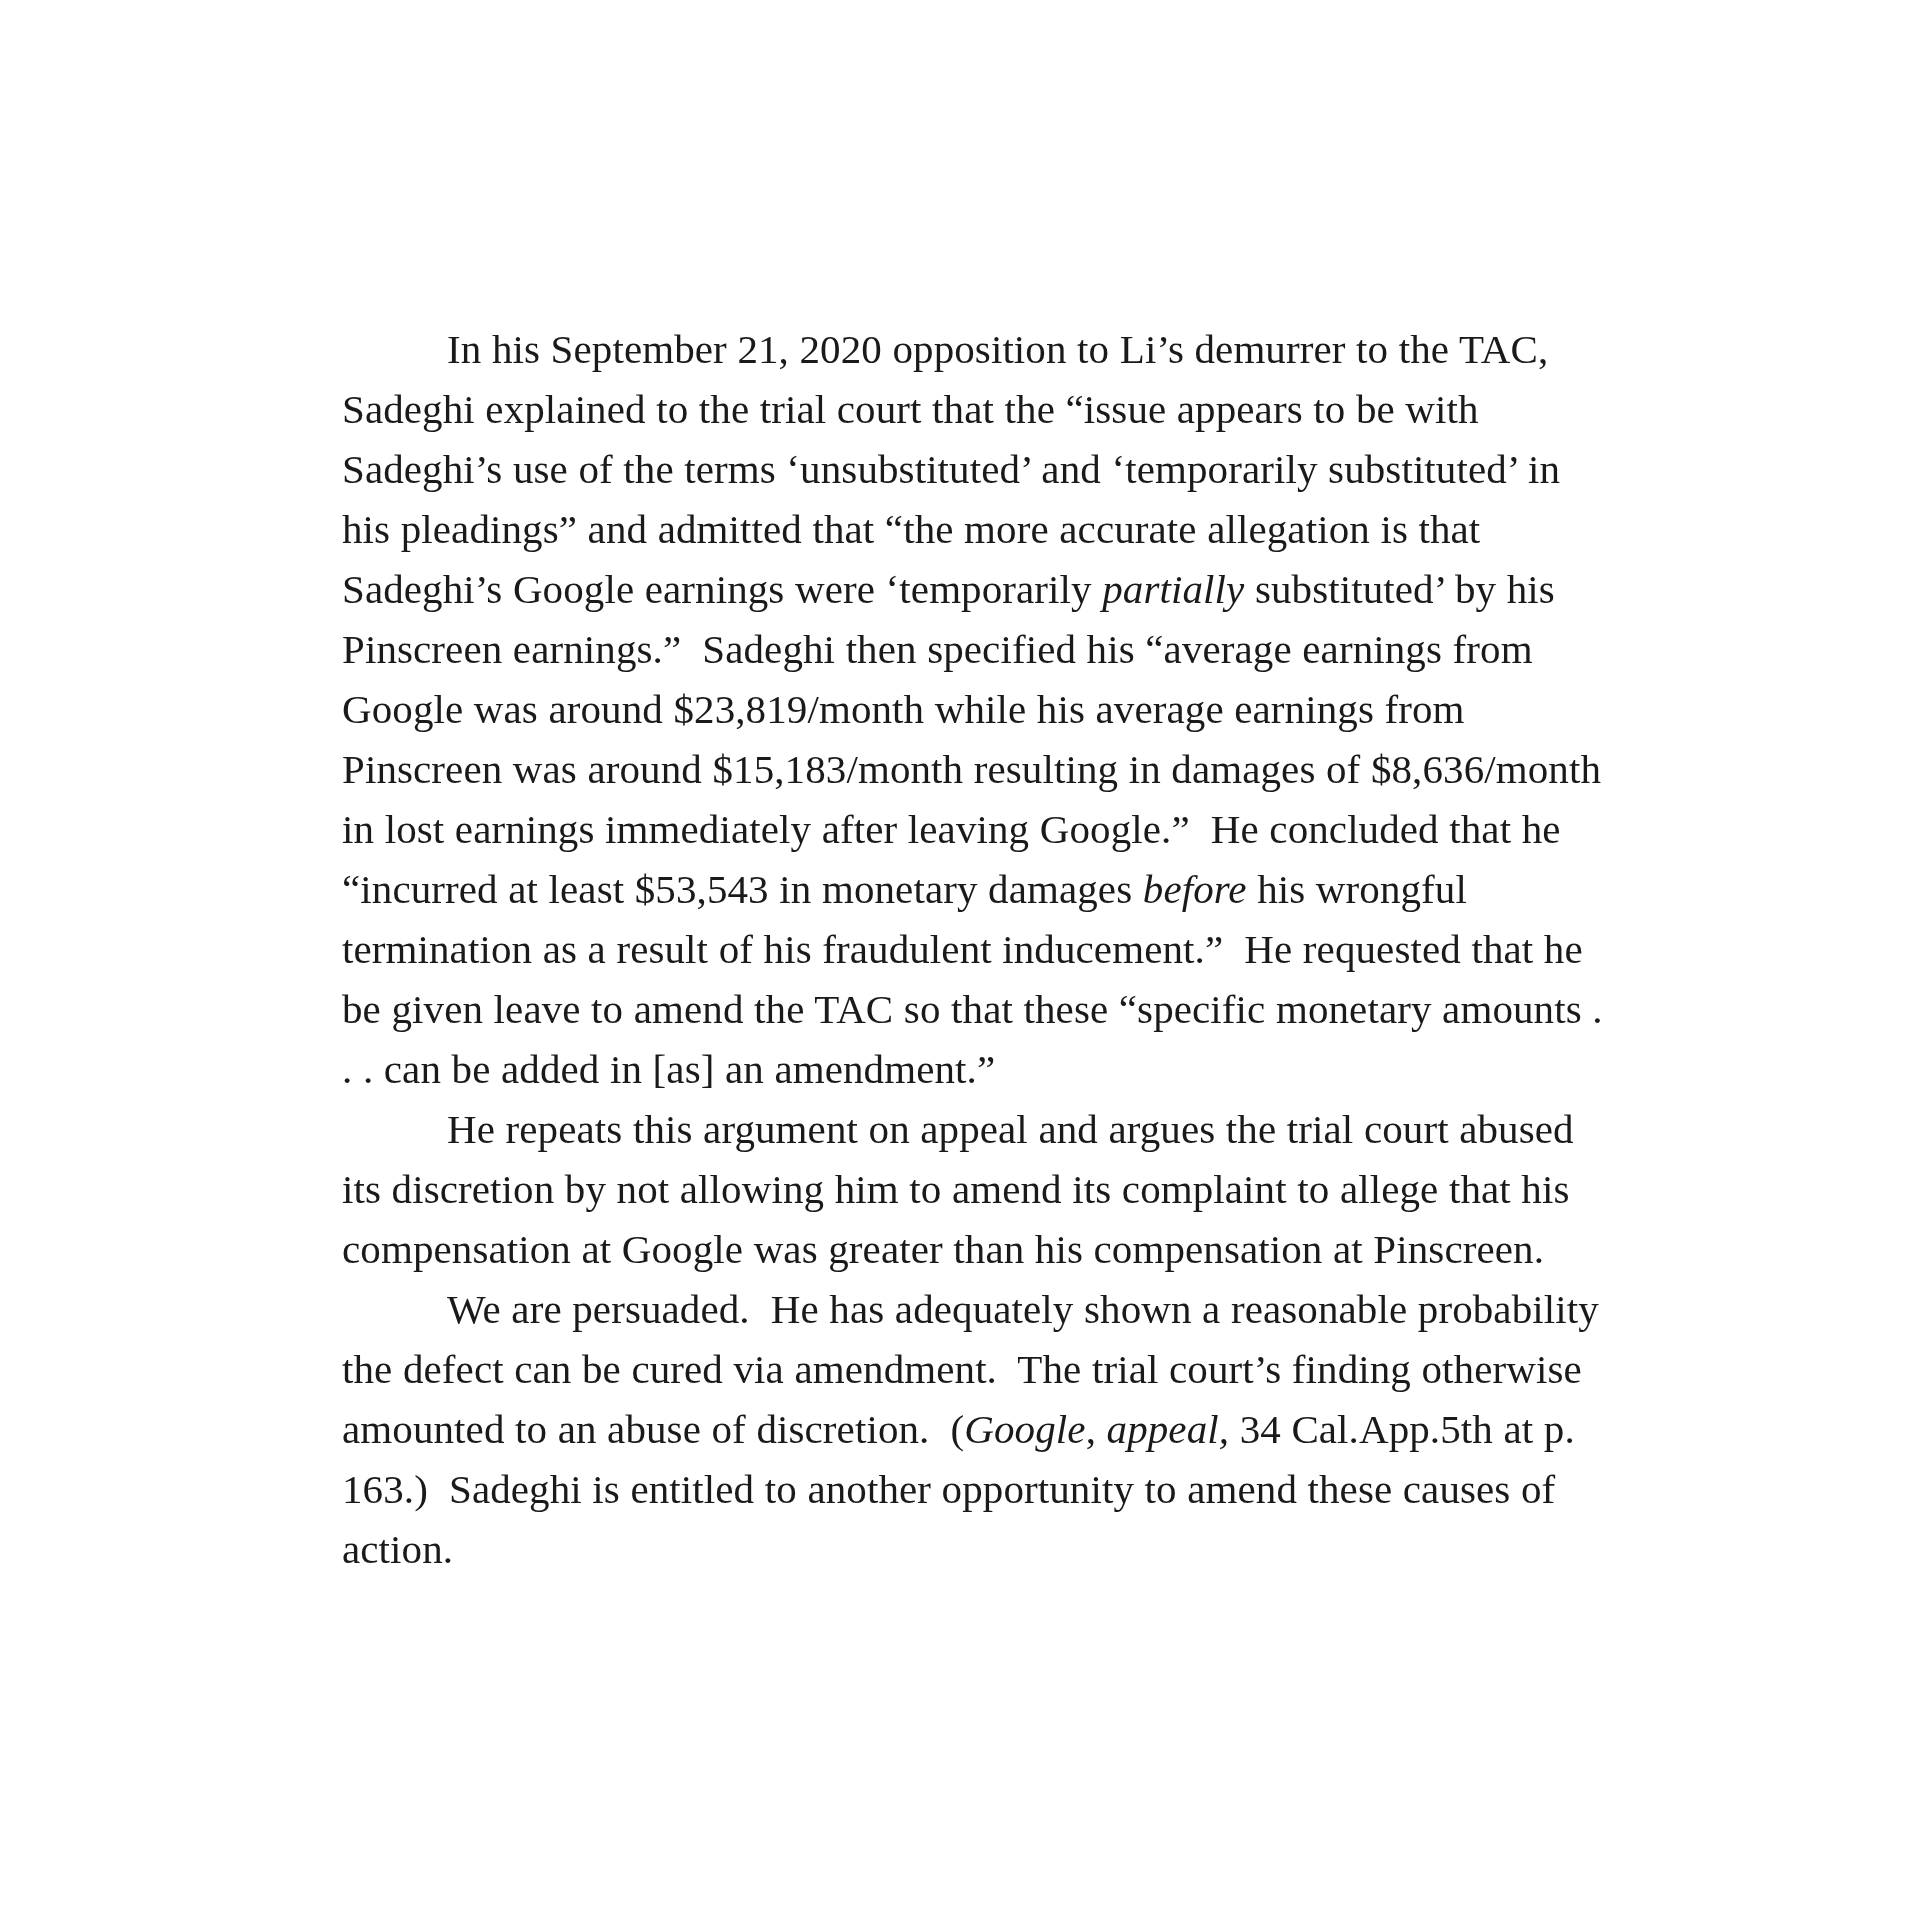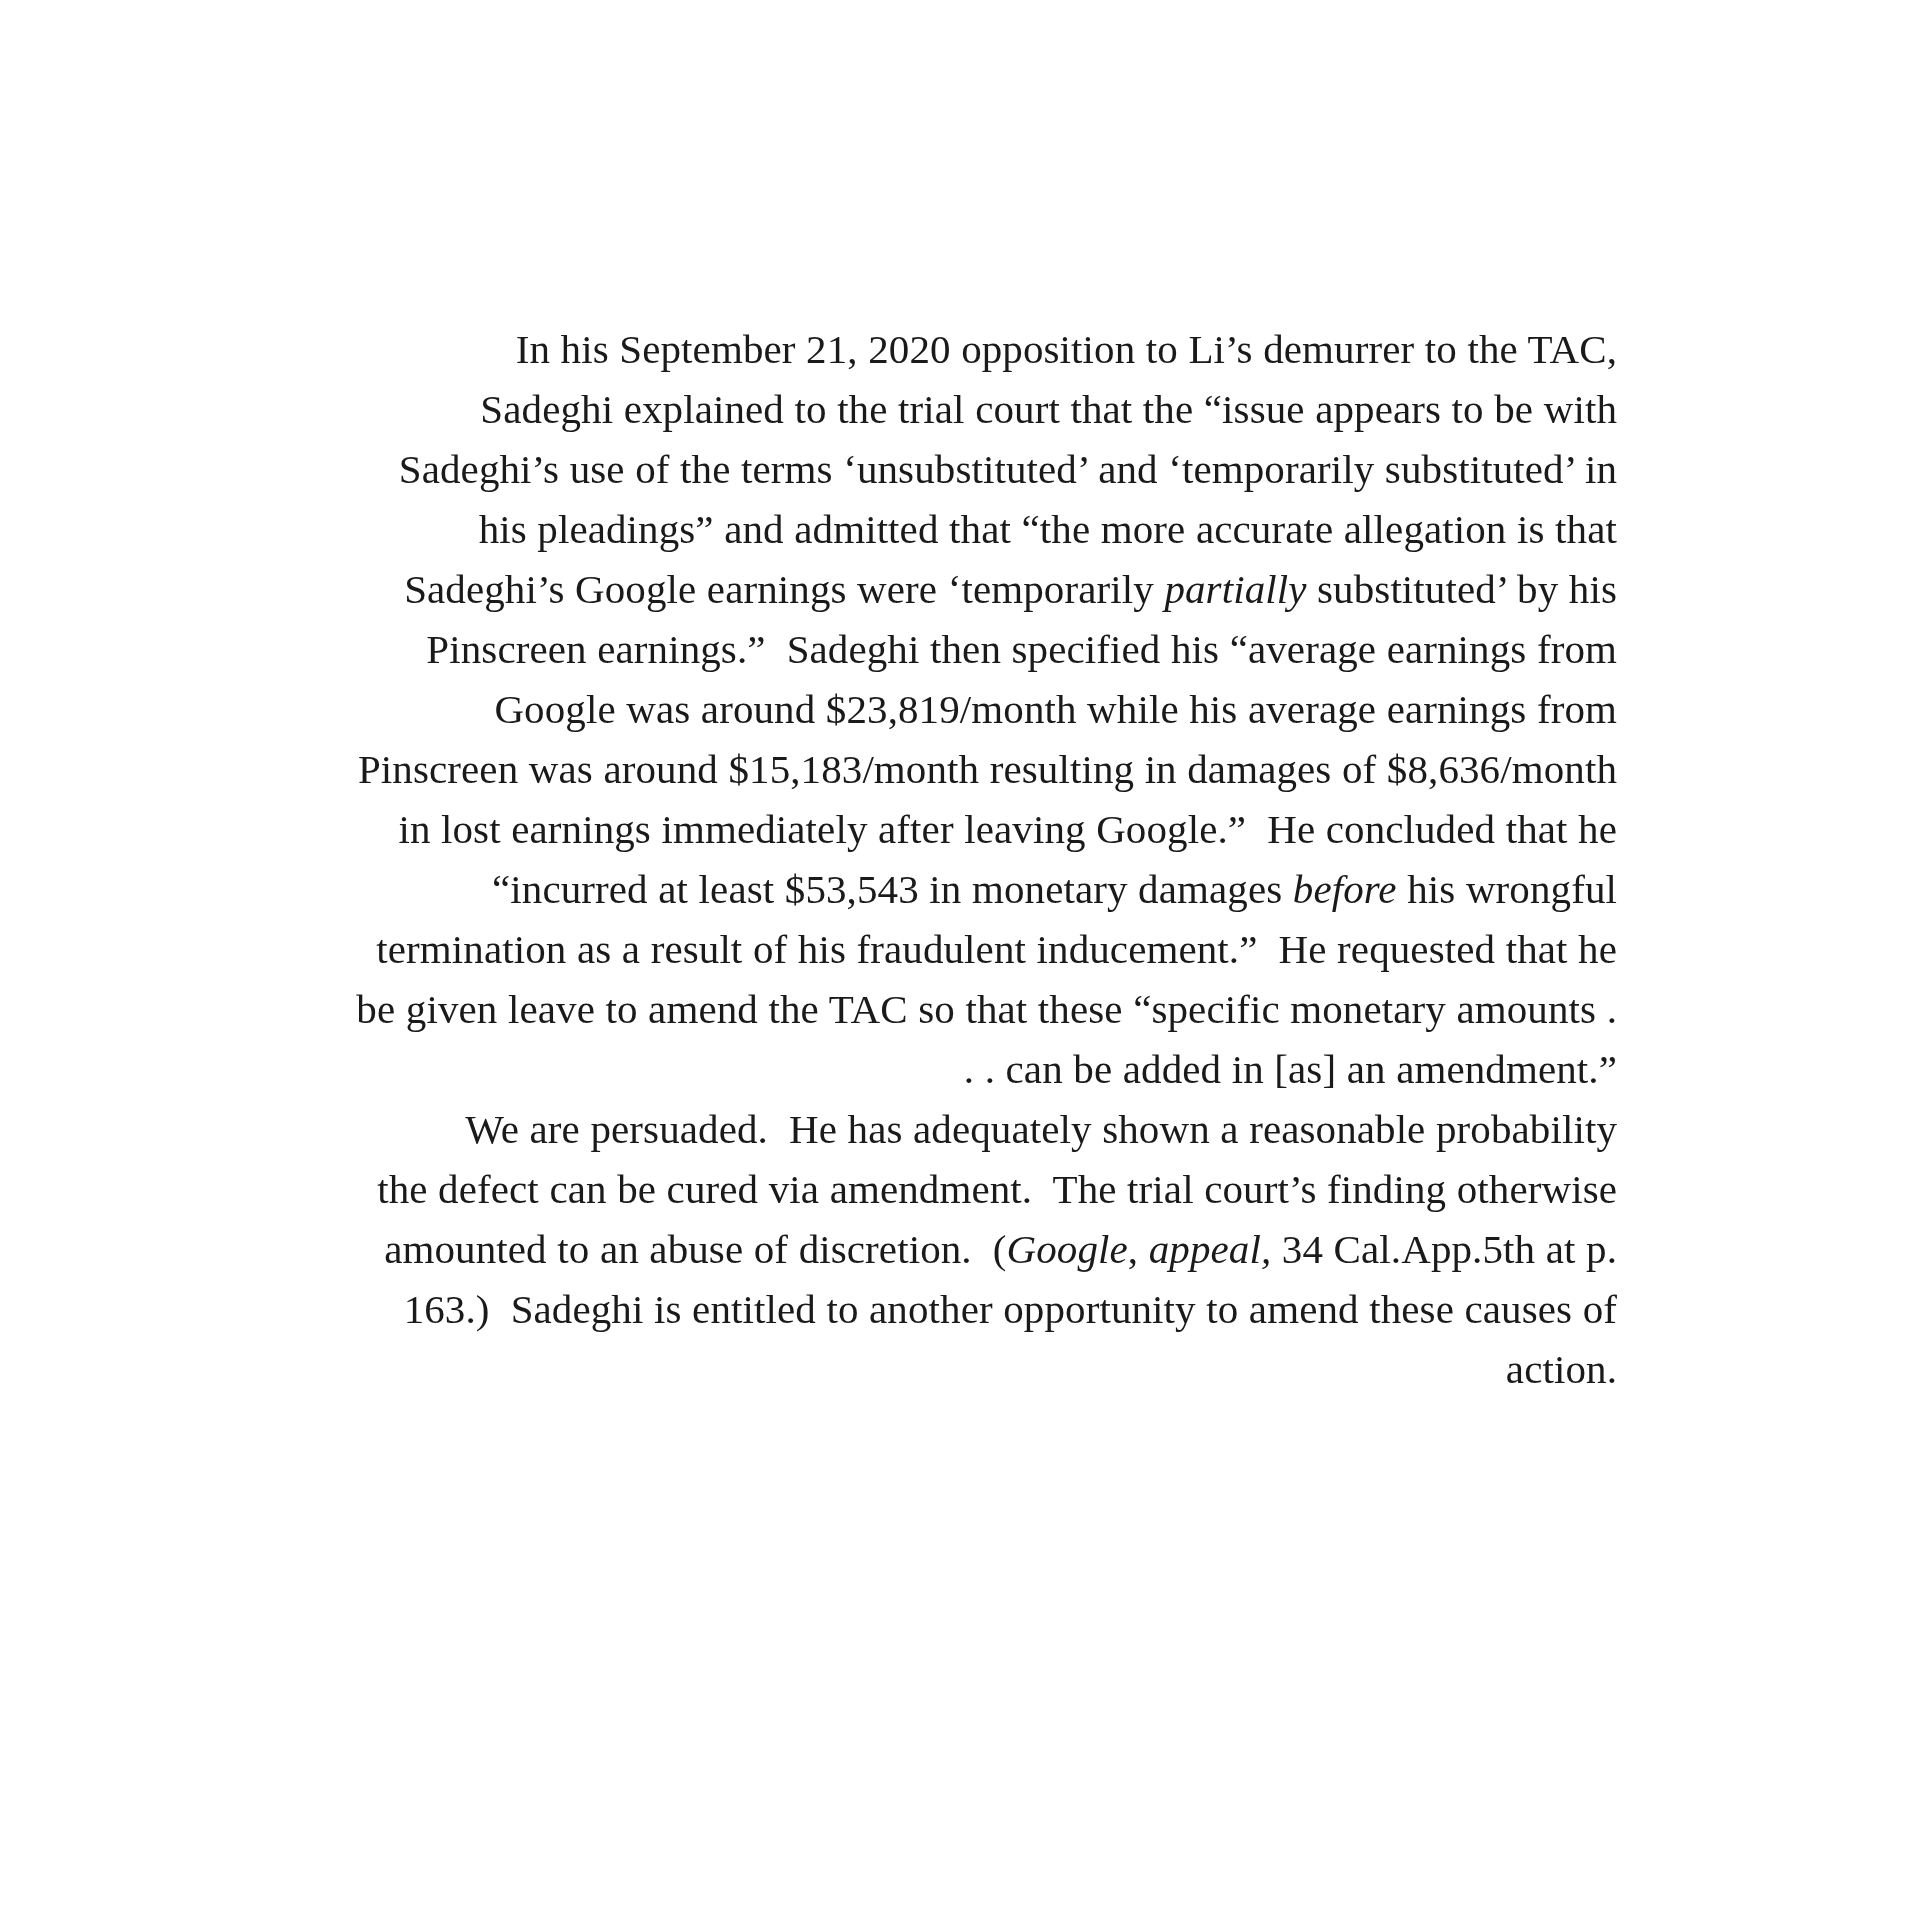--- a/index.html
+++ b/index.html
@@ -31,35 +31,36 @@
     top: 319px;
     width: 1275px;
   }
 
   .para {
     margin: 0;
     padding: 0;
     font-size: 41px;
     line-height: 60px;
     text-indent: 105px;
-    text-align: right;
+    text-align: left;
     letter-spacing: 0.1px;
     word-spacing: 0.2px;
     color: #1a1a1a;
     white-space: pre-wrap;
   }
 
   .para i, .para em {
     font-style: italic;
   }
 </style>
 </head>
 <body>
 
 <div id="page">
 
   <div id="text-column">
     <p class="para"><span>In his September 21, 2020 opposition to Li’s demurrer to the TAC, Sadeghi explained to the trial court that the “issue appears to be with Sadeghi’s use of the terms ‘unsubstituted’ and ‘temporarily substituted’ in his pleadings” and admitted that “the more accurate allegation is that Sadeghi’s Google earnings were ‘temporarily </span><i>partially</i><span> substituted’ by his Pinscreen earnings.”  Sadeghi then specified his “average earnings from Google was around $23,819/month while his average earnings from Pinscreen was around $15,183/month resulting in damages of $8,636/month in lost earnings immediately after leaving Google.”  He concluded that he “incurred at least $53,543 in monetary damages </span><i>before</i><span> his wrongful termination as a result of his fraudulent inducement.”  He requested that he be given leave to amend the TAC so that these “specific monetary amounts . . . can be added in [as] an amendment.”</span></p>
+    <p class="para"><span>He repeats this argument on appeal and argues the trial court abused its discretion by not allowing him to amend its complaint to allege that his compensation at Google was greater than his compensation at Pinscreen.</span></p>
     <p class="para"><span>We are persuaded.  He has adequately shown a reasonable probability the defect can be cured via amendment.  The trial court’s finding otherwise amounted to an abuse of discretion.  (</span><i>Google</i><span>, </span><i>appeal,</i><span> 34 Cal.App.5th at p. 163.)  Sadeghi is entitled to another opportunity to amend these causes of action.</span></p>
   </div>
 
 </div>
 
 
 </body></html>

